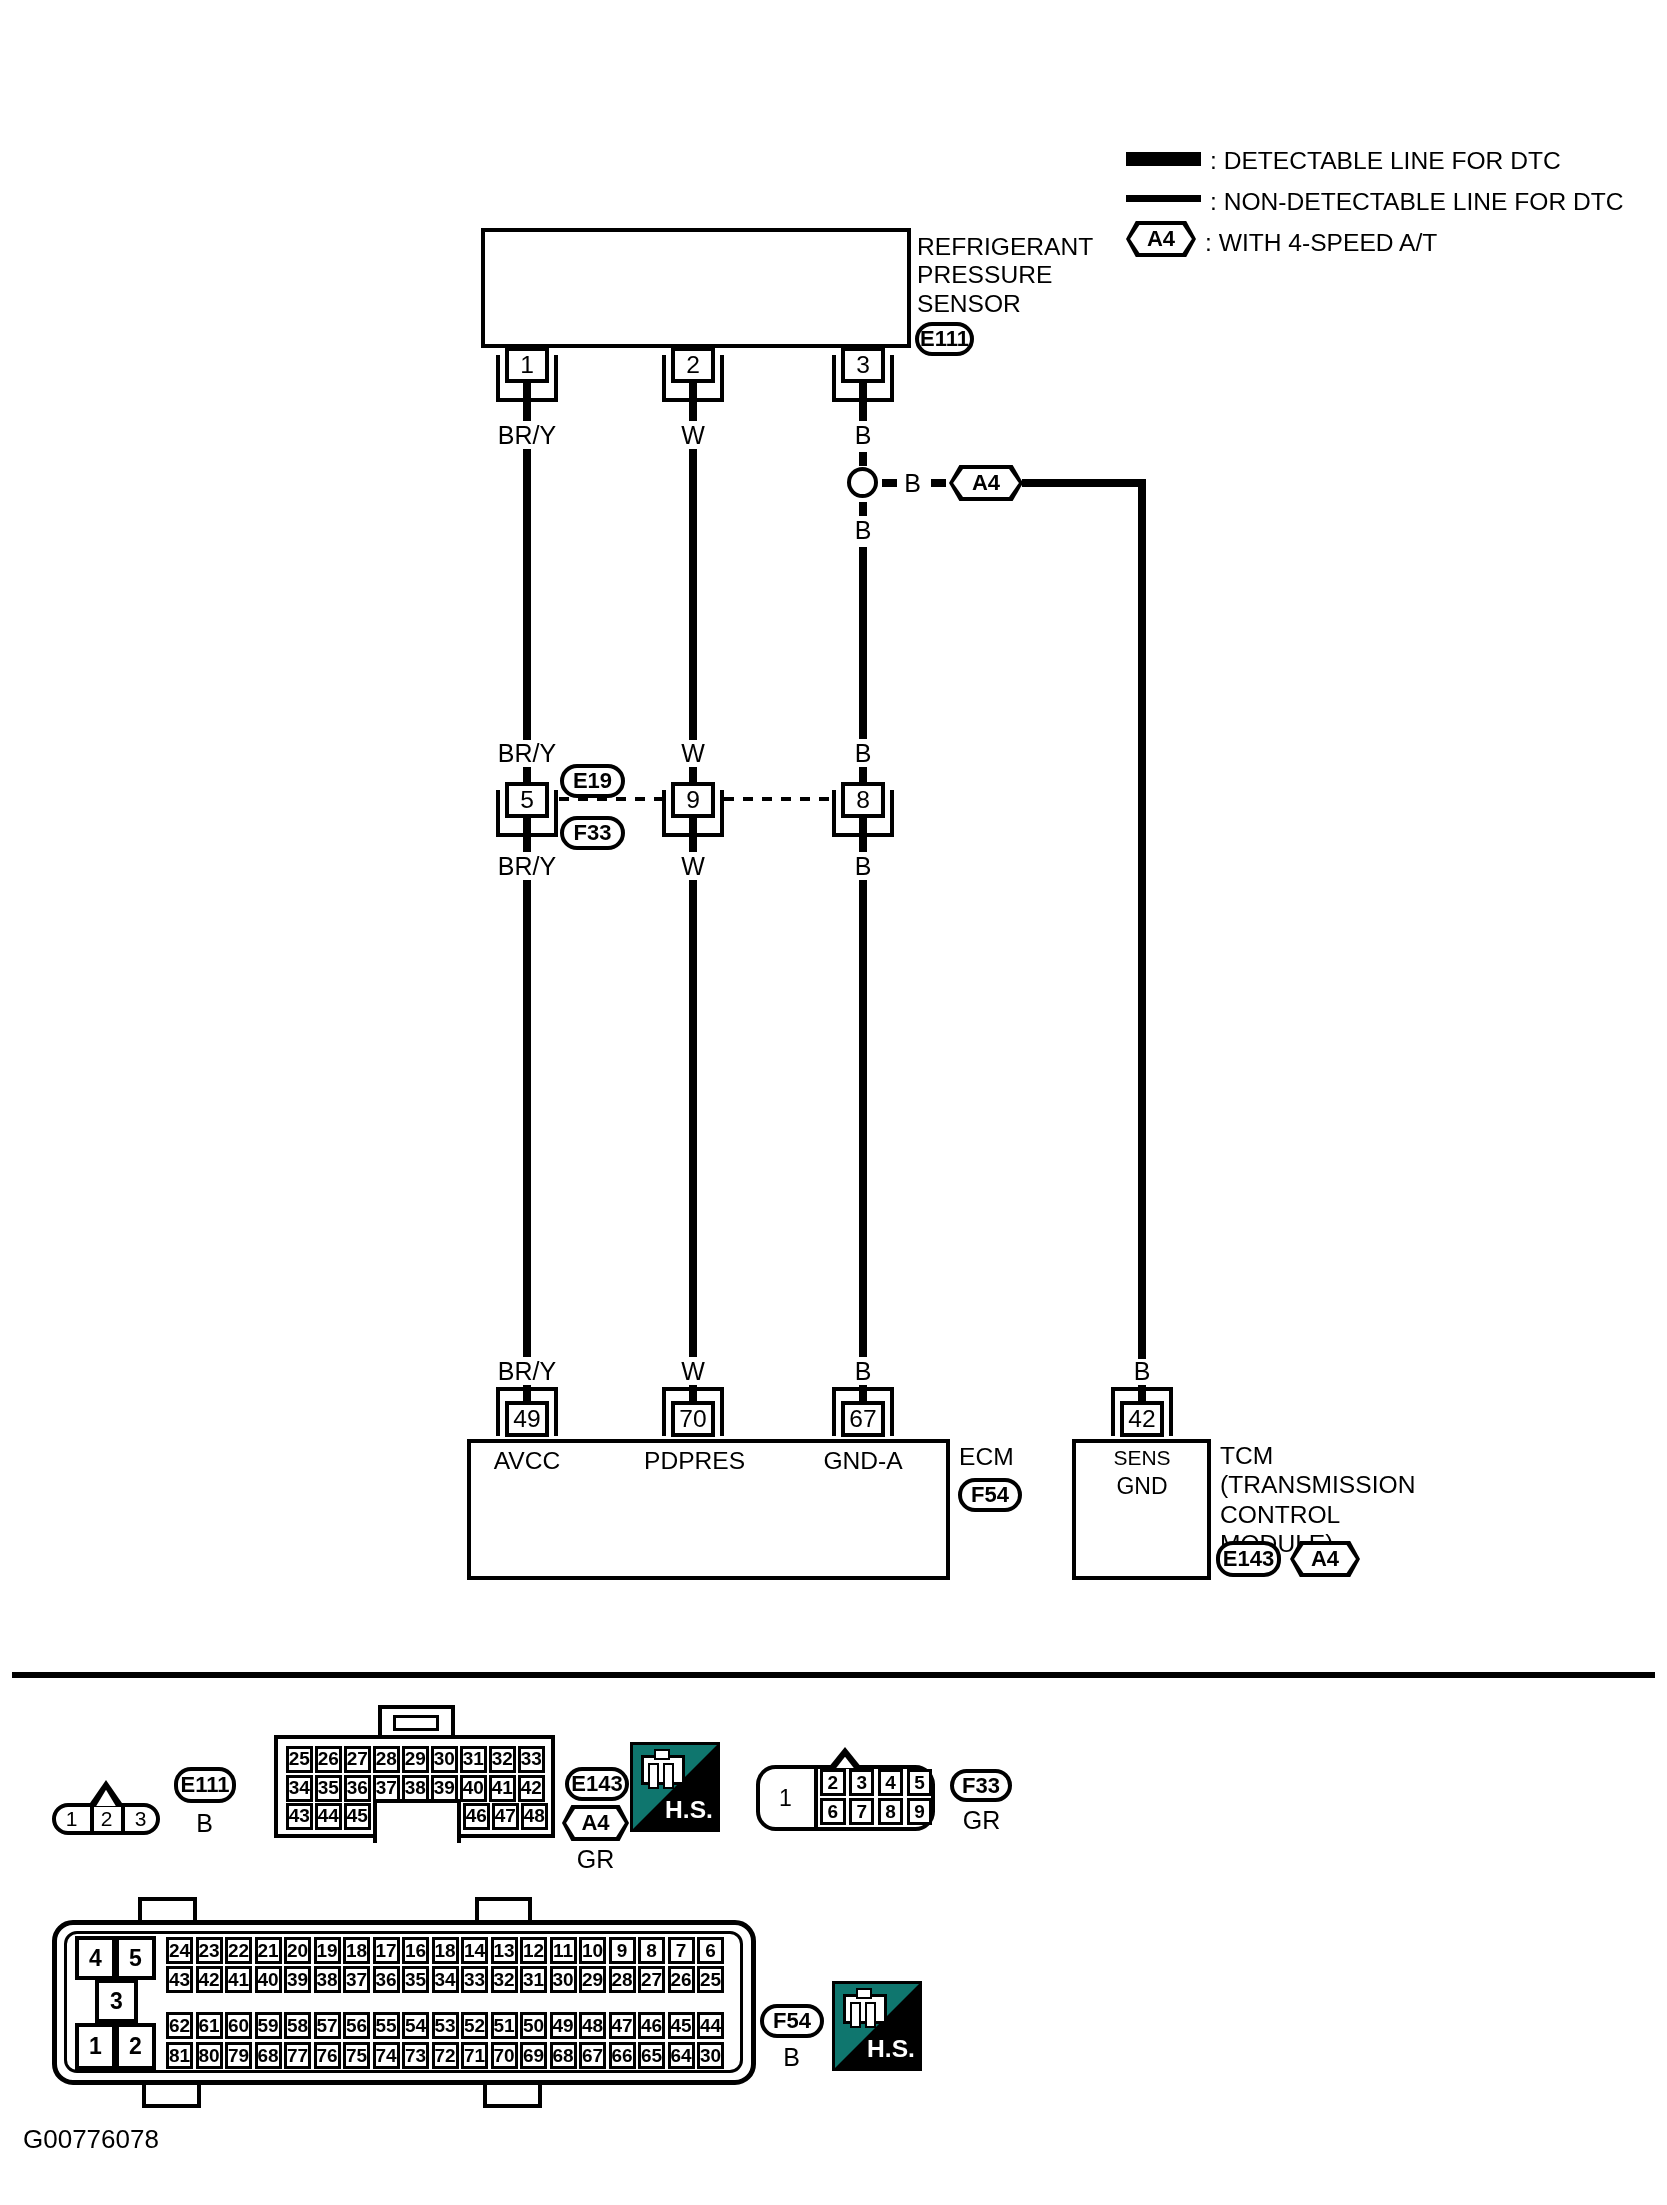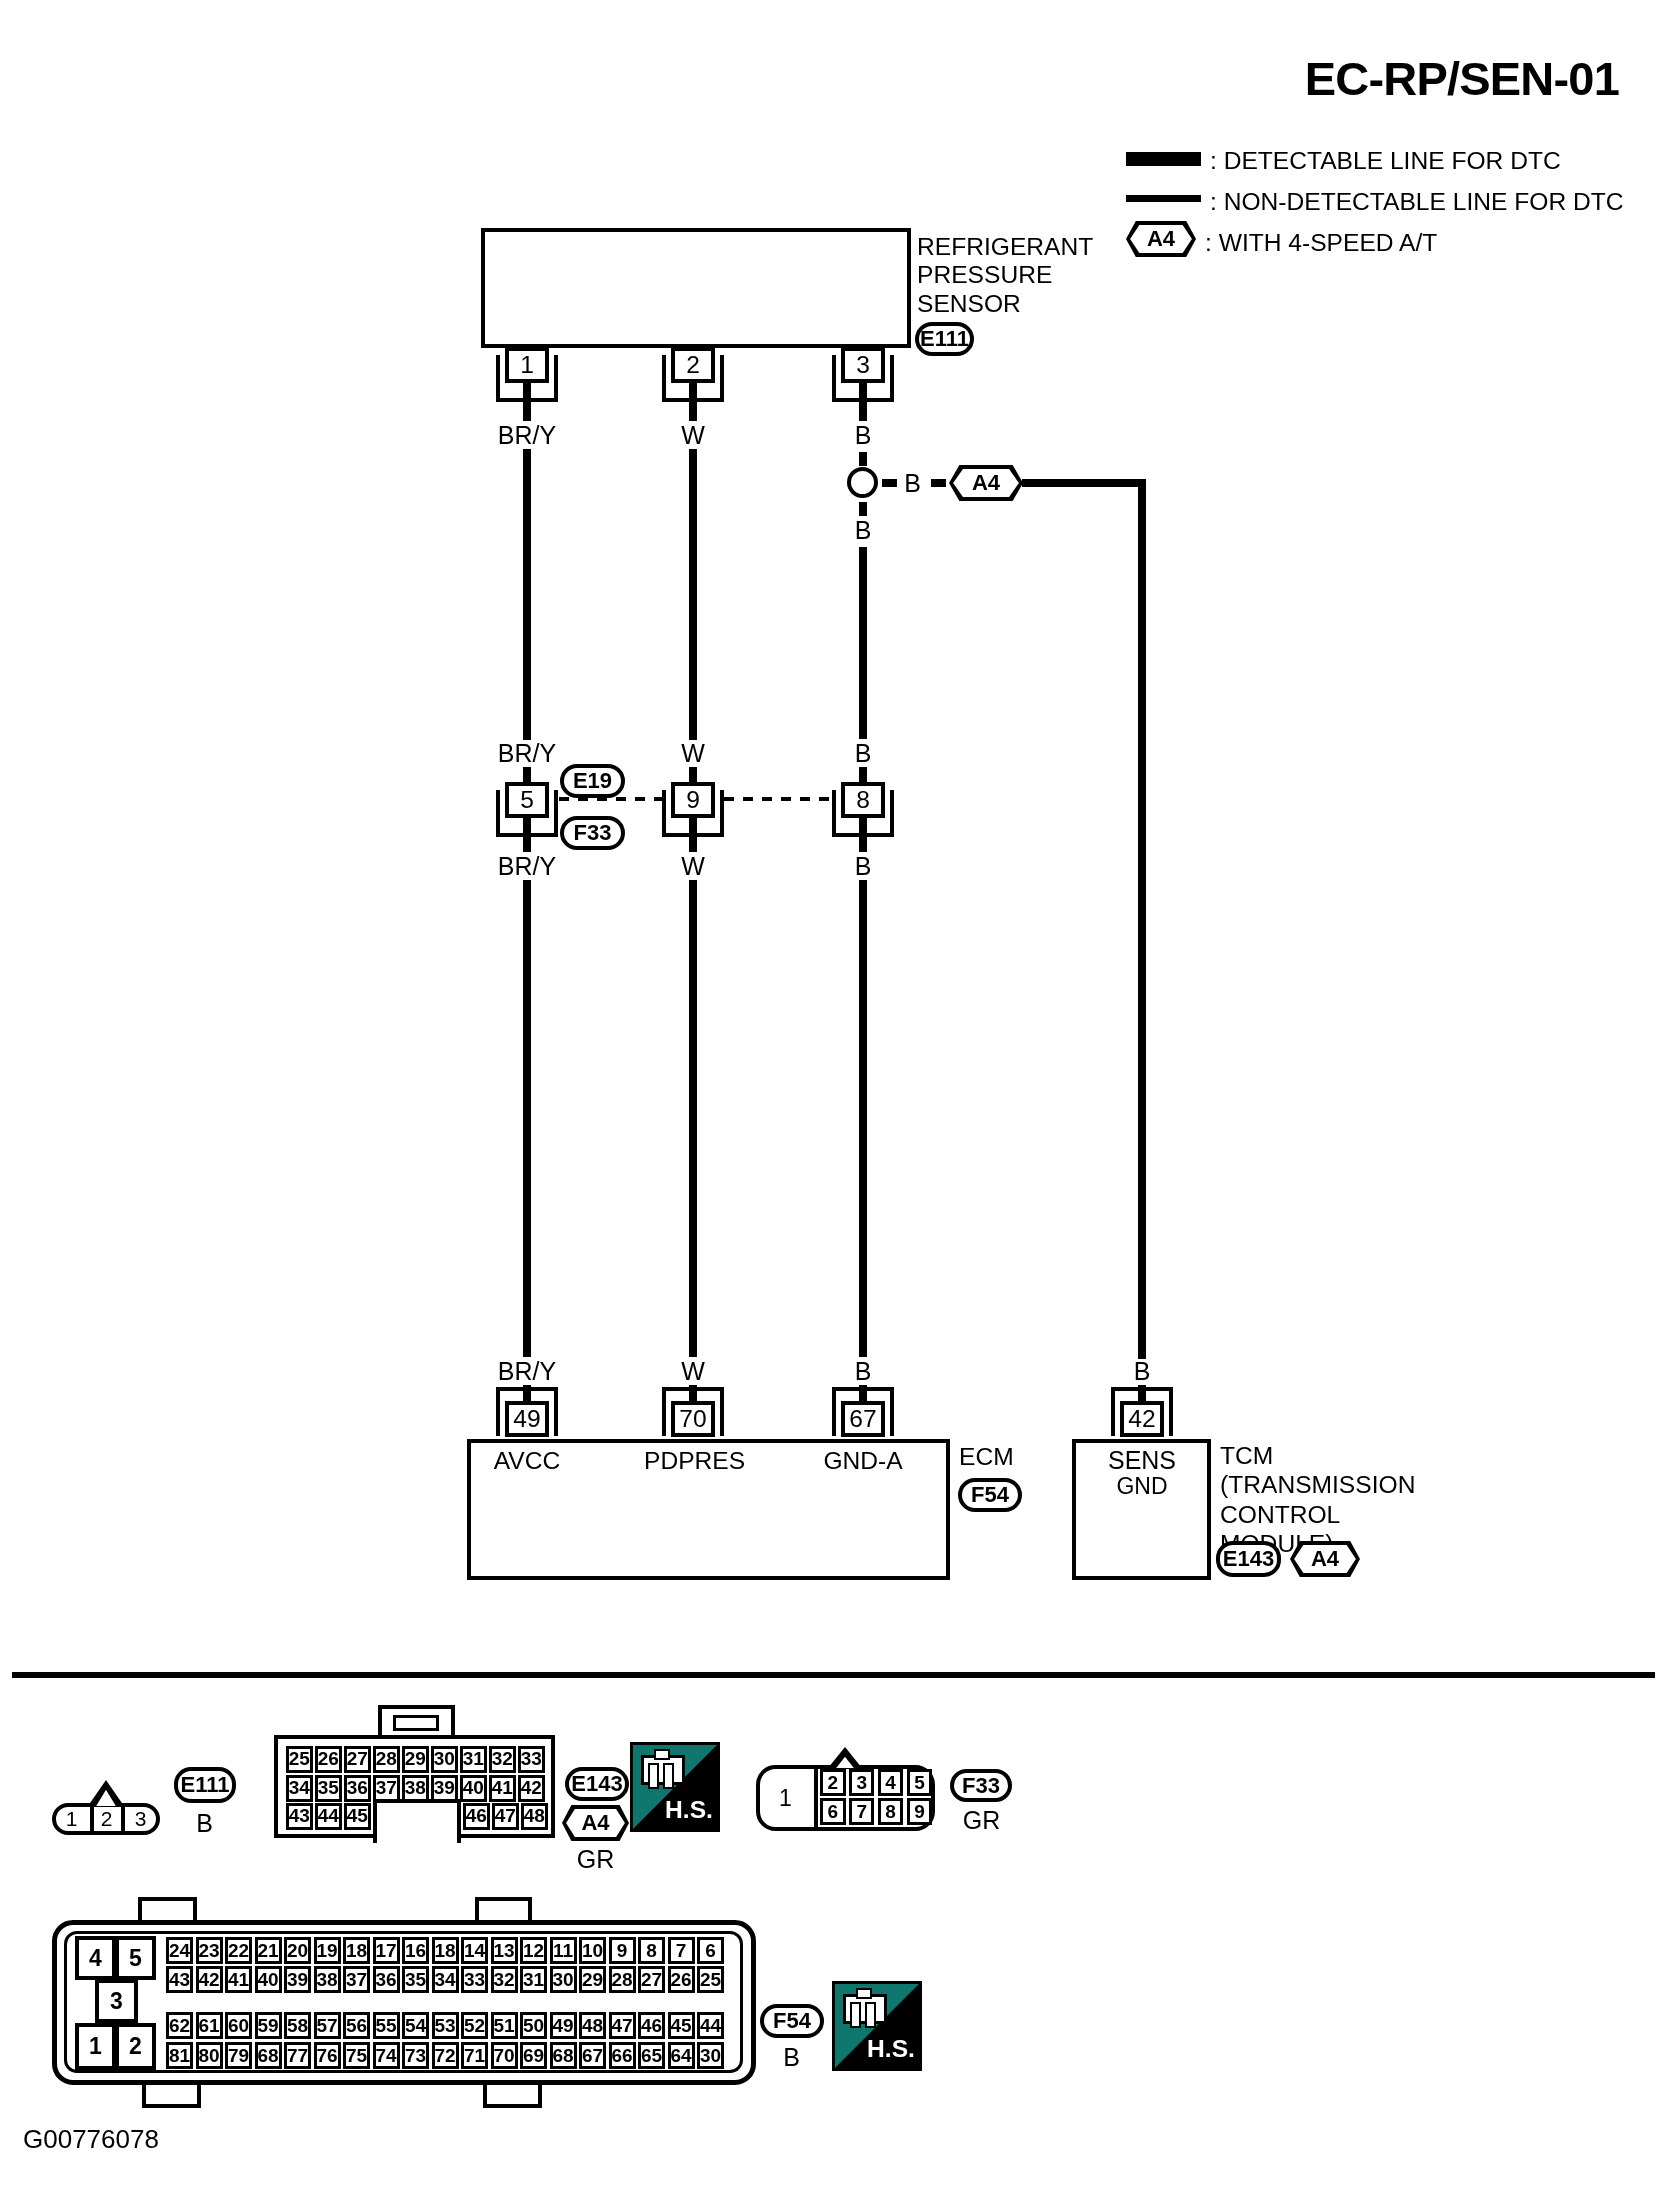--- a/index.html
+++ b/index.html
@@ -56,21 +56,20 @@
   .hs .g2{position:absolute;left:14.7px;top:18px;width:7.4px;height:22px;border:2.5px solid #000;background:#fff}
   .hs .g3{position:absolute;left:30px;top:18px;width:7.4px;height:22px;border:2.5px solid #000;background:#fff}
   .hs .g0{position:absolute;left:21px;top:4.1px;width:11.5px;height:7.4px;border:2.5px solid #000;background:#fff}
   .divider{position:absolute;background:#000}
 </style>
 </head>
 <body>
 
 <div class="page">
 
-  <div class="ttl" style="left:1228px;top:51px;width:391px">EC-RP/SEN-01</div>
 
   <div class="sw" style="left:1126px;top:152px;width:75px;height:14px"></div>
   <div class="lblL" style="left:1210px;top:146px">: DETECTABLE LINE FOR DTC</div>
 
   <div class="sw" style="left:1126px;top:195px;width:75px;height:7.4px"></div>
   <div class="lblL" style="left:1210px;top:187px">: NON-DETECTABLE LINE FOR DTC</div>
 
   <div class="hex" style="left:1126px;top:221px;width:70px;height:36px">
     <div class="ho"></div>
     <div class="hi"></div>
@@ -173,21 +172,21 @@
   <div class="pinbox" style="left:1120px;top:1401px">42</div>
 
   <div class="box" style="left:467px;top:1439px;width:483px;height:141px"></div>
   <div class="lbl" style="left:478px;top:1447px;width:98px;font-size:24.6px">AVCC</div>
   <div class="lbl" style="left:644px;top:1447px;width:98px;font-size:24.6px">PDPRES</div>
   <div class="lbl" style="left:814px;top:1447px;width:98px;font-size:24.6px">GND-A</div>
   <div class="lblL" style="left:959px;top:1442px">ECM</div>
   <div class="tag" style="left:958px;top:1478px;width:64px;height:34px">F54</div>
 
   <div class="box" style="left:1072px;top:1439px;width:139px;height:141px"></div>
-  <div class="lbl" style="left:1093px;top:1446px;width:98px;font-size:25px">SENS</div>
+  <div class="lbl" style="left:1093px;top:1446px;width:98px;font-size:21px">SENS</div>
   <div class="lbl" style="left:1093px;top:1473px;width:98px;font-size:23px">GND</div>
   <div class="lblL" style="left:1220px;top:1441px">TCM</div>
   <div class="lblL" style="left:1220px;top:1470px">(TRANSMISSION</div>
   <div class="lblL" style="left:1220px;top:1500px">CONTROL</div>
   <div class="lblL" style="left:1220px;top:1529px">MODULE)</div>
   <div class="tag" style="left:1216px;top:1541px;width:65px;height:36px">E143</div>
   <div class="hex" style="left:1290px;top:1541px;width:70px;height:36px">
     <div class="ho"></div>
     <div class="hi"></div>
     <div class="ht">A4</div>

